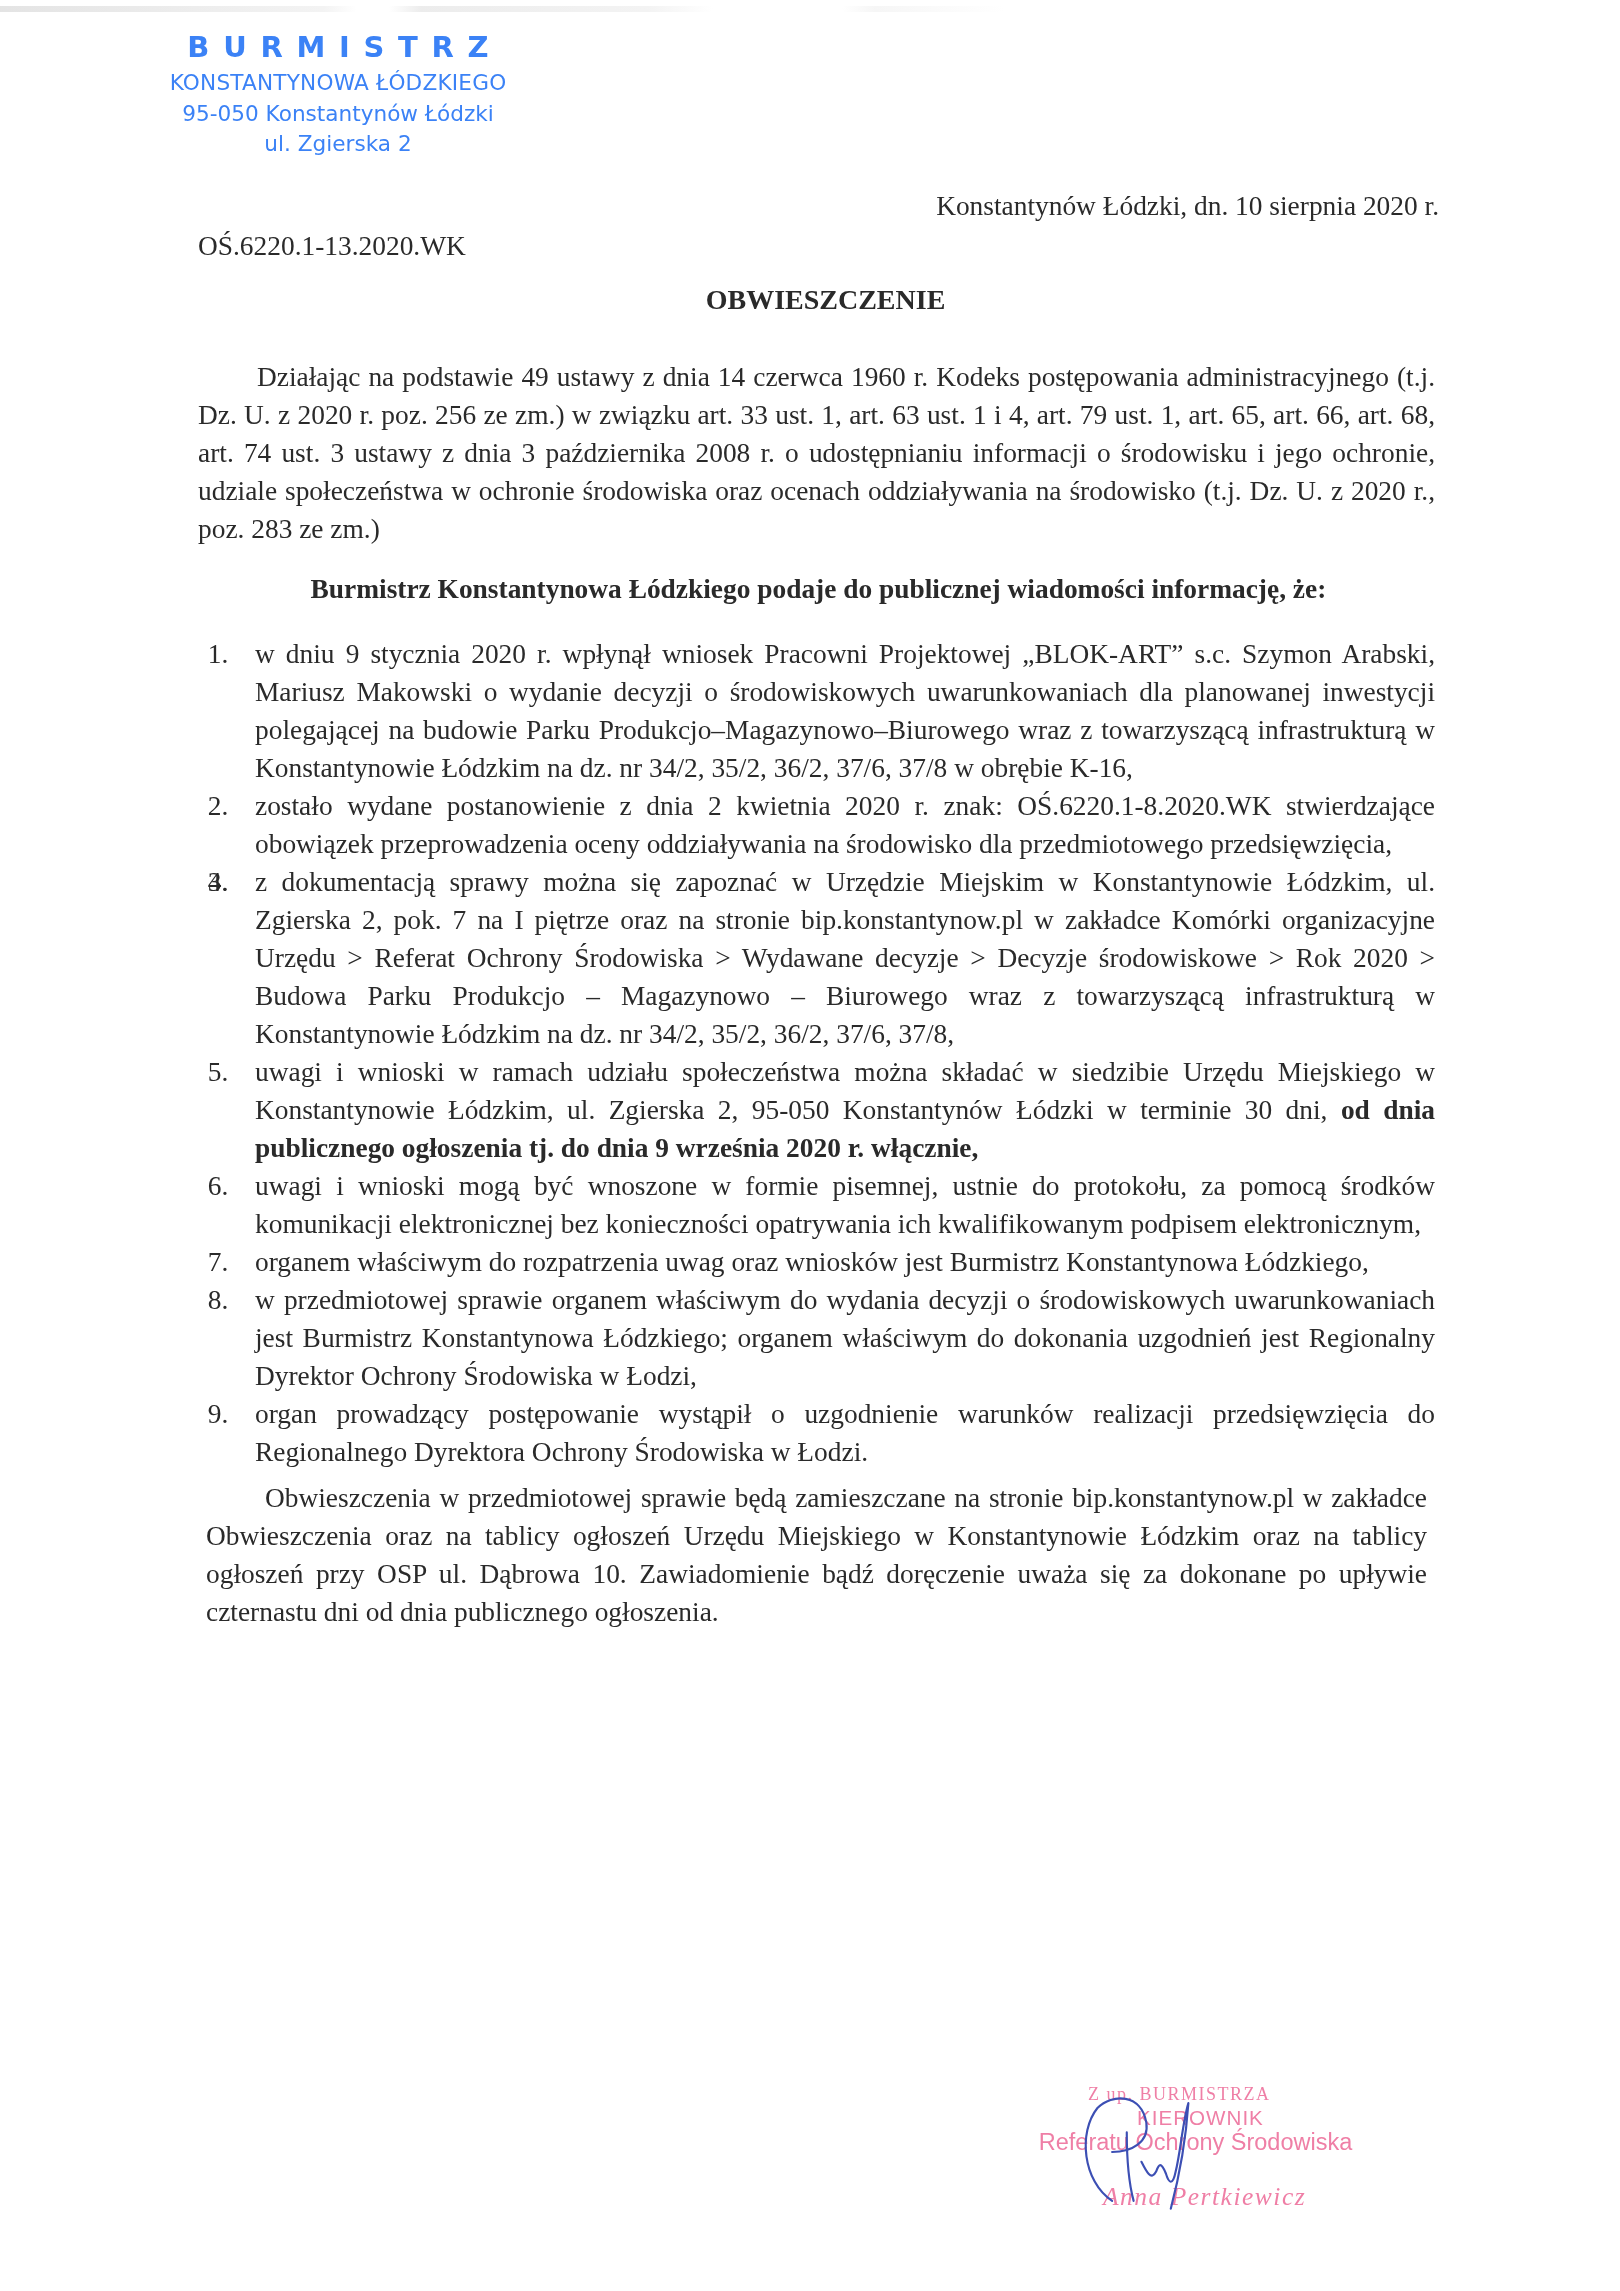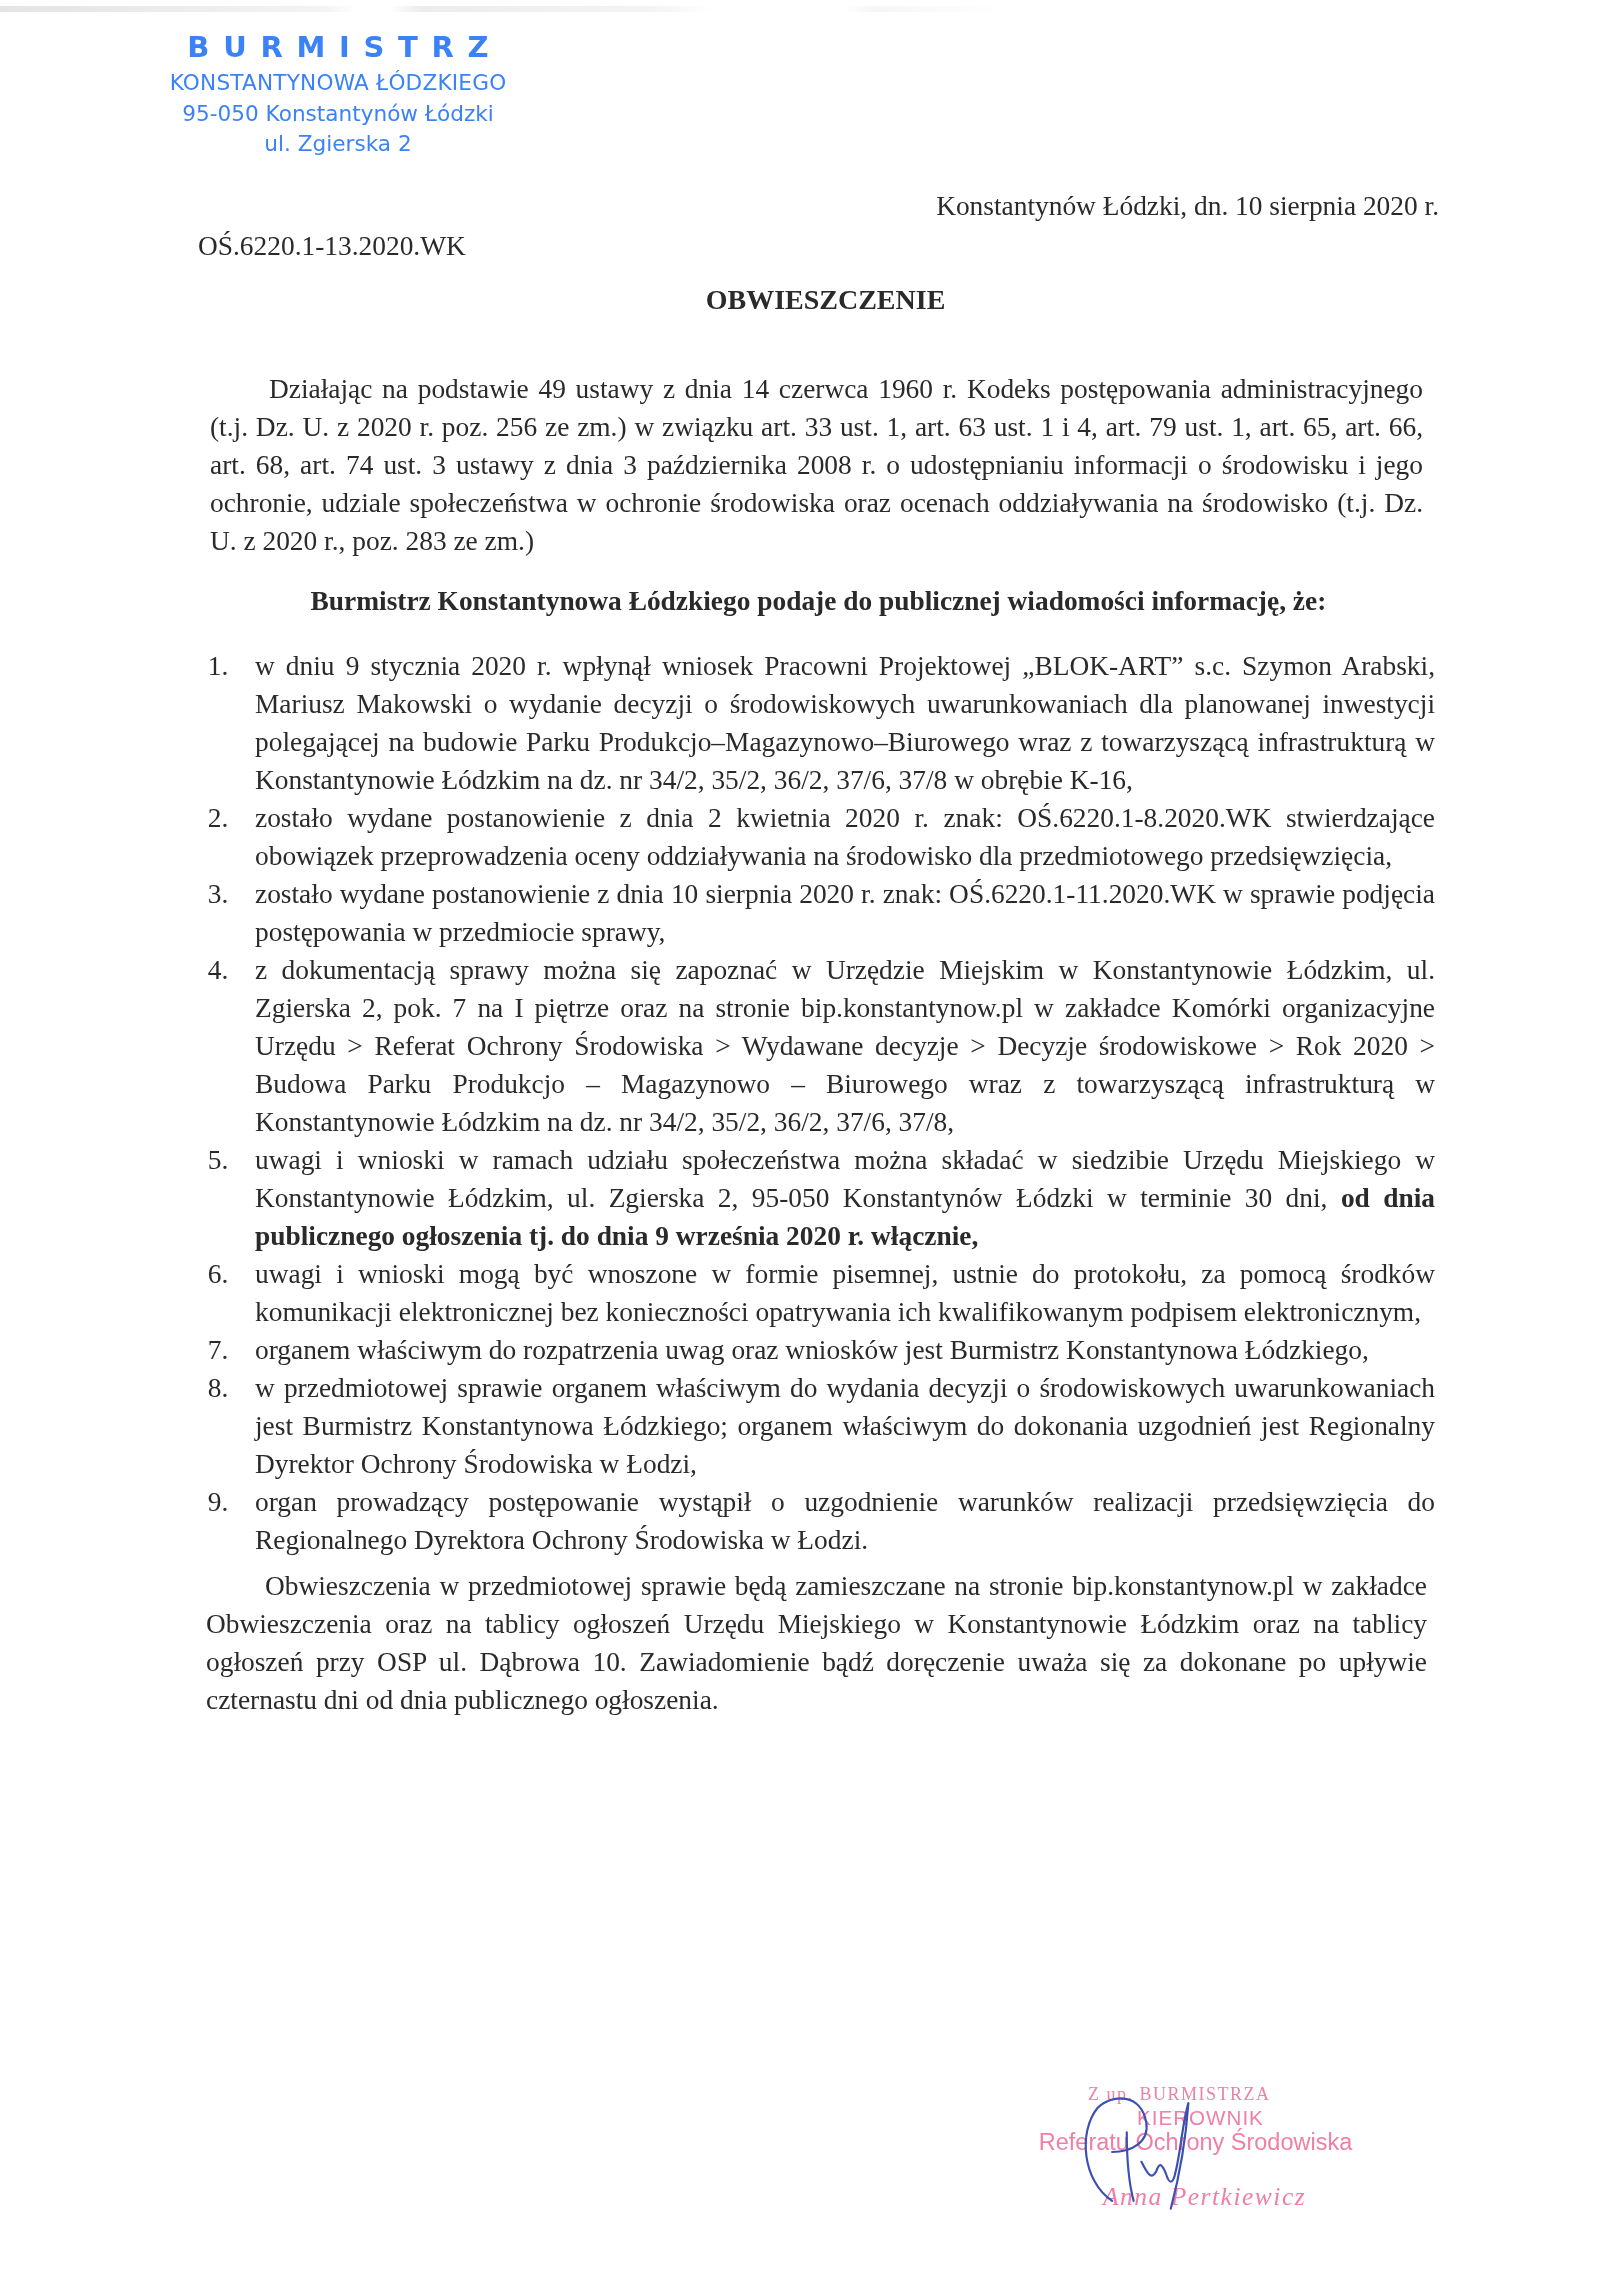--- a/index.html
+++ b/index.html
@@ -15,21 +15,21 @@
   .stamp-top .s2 { font-size:21.6px; margin-top:9.8px; letter-spacing:0.2px; }
   .stamp-top .s3 { font-size:21.6px; margin-top:9.8px; }
   .stamp-top .s4 { font-size:21.6px; margin-top:7.8px; }
 
   .date-line { position:absolute; right:181px; top:191px; font-size:27.4px; }
   .ref-no { position:absolute; left:198px; top:231px; font-size:27.4px; }
   .doc-title { position:absolute; left:0; width:1620px; top:284px; text-align:center;
                font-size:28px; font-weight:bold; padding-left:31px; box-sizing:border-box; }
 
   .body { position:absolute; left:198px; width:1237px; top:358px; font-size:27.4px; line-height:38px; }
-  .para { text-align:justify; text-indent:59px; margin:12px; }
+  .para { text-align:justify; text-indent:59px; margin:0; }
   .heading-bold { font-weight:bold; text-align:center; margin:21.6px 0 27.4px 0; padding-left:3.9px; }
   ol.items { list-style:none; margin:0; padding:0; }
   ol.items li { position:relative; padding-left:57px; text-align:justify; margin:0; }
   ol.items li .num { position:absolute; left:9.8px; top:0; }
   .bold { font-weight:bold; }
   .para-closing { text-align:justify; text-indent:59px; margin:8px; }
   .published { text-indent:59px; margin:0; }
 
   
   .stamp-sign { position:absolute; left:1029px; top:2084px; width:392px; height:137px;
@@ -56,21 +56,21 @@
 <div class="ref-no">OŚ.6220.1-13.2020.WK</div>
 <div class="doc-title">OBWIESZCZENIE</div>
 
 <div class="body">
   <p class="para">Działając na podstawie 49 ustawy z dnia 14 czerwca 1960 r. Kodeks postępowania administracyjnego (t.j. Dz. U. z 2020 r. poz. 256 ze zm.) w związku art. 33 ust. 1, art. 63 ust. 1 i 4, art. 79 ust. 1, art. 65, art. 66, art. 68, art. 74 ust. 3 ustawy z dnia 3 października 2008 r. o udostępnianiu informacji o środowisku i jego ochronie, udziale społeczeństwa w ochronie środowiska oraz ocenach oddziaływania na środowisko (t.j. Dz. U. z 2020 r., poz. 283 ze zm.)</p>
   <div class="heading-bold">Burmistrz Konstantynowa Łódzkiego podaje do publicznej wiadomości informację, że:</div>
 
   <ol class="items">
     <li><span class="num">1.</span><span>w dniu 9 stycznia 2020 r. wpłynął wniosek Pracowni Projektowej „BLOK-ART” s.c. Szymon Arabski, Mariusz Makowski o wydanie decyzji o środowiskowych uwarunkowaniach dla planowanej inwestycji polegającej na budowie Parku Produkcjo–Magazynowo–Biurowego wraz z towarzyszącą infrastrukturą w Konstantynowie Łódzkim na dz. nr 34/2, 35/2, 36/2, 37/6, 37/8 w obrębie K-16,</span></li>
     <li><span class="num">2.</span><span>zostało wydane postanowienie z dnia 2 kwietnia 2020 r. znak: OŚ.6220.1-8.2020.WK stwierdzające obowiązek przeprowadzenia oceny oddziaływania na środowisko dla przedmiotowego przedsięwzięcia,</span></li>
-    <li><span class="num">3.</span><span>zostało wydane postanowienie z dnia 10 sierpnia 2020 r. znak: OŚ.6220.1-11.2020.WK w sprawie podjęcia postępowania w przedmiocie sprawy,</span></li>
+    <li><span class="num">3.</span></li>
     <li><span class="num">4.</span><span>z dokumentacją sprawy można się zapoznać w Urzędzie Miejskim w Konstantynowie Łódzkim, ul. Zgierska 2, pok. 7 na I piętrze oraz na stronie bip.konstantynow.pl w zakładce Komórki organizacyjne Urzędu &gt; Referat Ochrony Środowiska &gt; Wydawane decyzje &gt; Decyzje środowiskowe &gt; Rok 2020 &gt; Budowa Parku Produkcjo – Magazynowo – Biurowego wraz z towarzyszącą infrastrukturą w Konstantynowie Łódzkim na dz. nr 34/2, 35/2, 36/2, 37/6, 37/8,</span></li>
     <li><span class="num">5.</span><span>uwagi i wnioski w ramach udziału społeczeństwa można składać w siedzibie Urzędu Miejskiego w Konstantynowie Łódzkim, ul. Zgierska 2, 95-050 Konstantynów Łódzki w terminie 30 dni, </span><span class="bold">od dnia publicznego ogłoszenia tj. do dnia 9 września 2020 r. włącznie,</span></li>
     <li><span class="num">6.</span><span>uwagi i wnioski mogą być wnoszone w formie pisemnej, ustnie do protokołu, za pomocą środków komunikacji elektronicznej bez konieczności opatrywania ich kwalifikowanym podpisem elektronicznym,</span></li>
     <li><span class="num">7.</span><span>organem właściwym do rozpatrzenia uwag oraz wniosków jest Burmistrz Konstantynowa Łódzkiego,</span></li>
     <li><span class="num">8.</span><span>w przedmiotowej sprawie organem właściwym do wydania decyzji o środowiskowych uwarunkowaniach jest Burmistrz Konstantynowa Łódzkiego; organem właściwym do dokonania uzgodnień jest Regionalny Dyrektor Ochrony Środowiska w Łodzi,</span></li>
     <li><span class="num">9.</span><span>organ prowadzący postępowanie wystąpił o uzgodnienie warunków realizacji przedsięwzięcia do Regionalnego Dyrektora Ochrony Środowiska w Łodzi.</span></li>
   </ol>
 
   <p class="para-closing">Obwieszczenia w przedmiotowej sprawie będą zamieszczane na stronie bip.konstantynow.pl w zakładce Obwieszczenia oraz na tablicy ogłoszeń Urzędu Miejskiego w Konstantynowie Łódzkim oraz na tablicy ogłoszeń przy OSP ul. Dąbrowa 10. Zawiadomienie bądź doręczenie uważa się za dokonane po upływie czternastu dni od dnia publicznego ogłoszenia.</p>
 </div>

